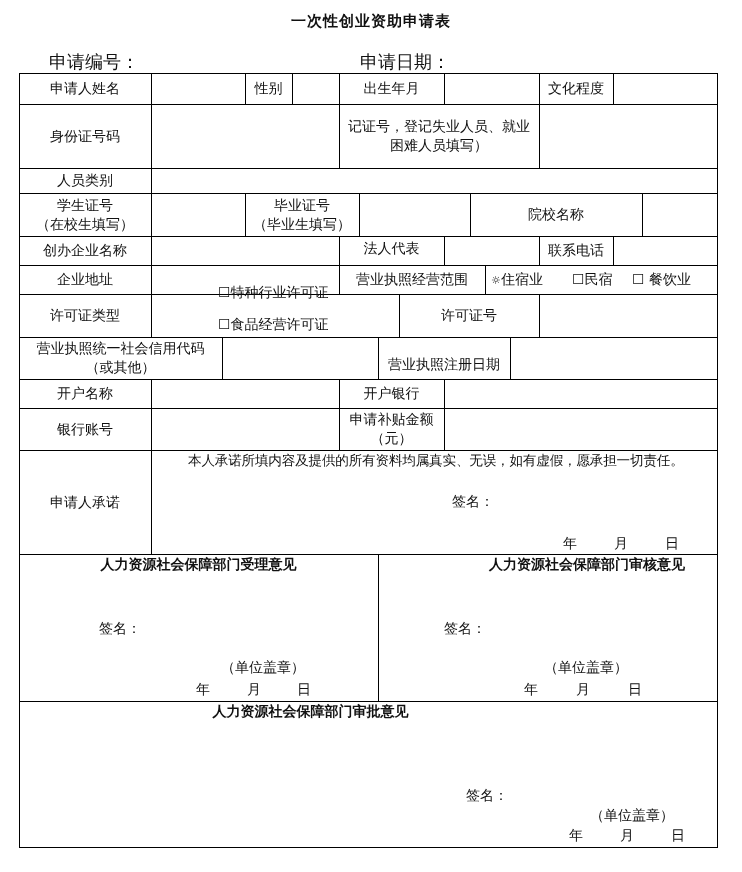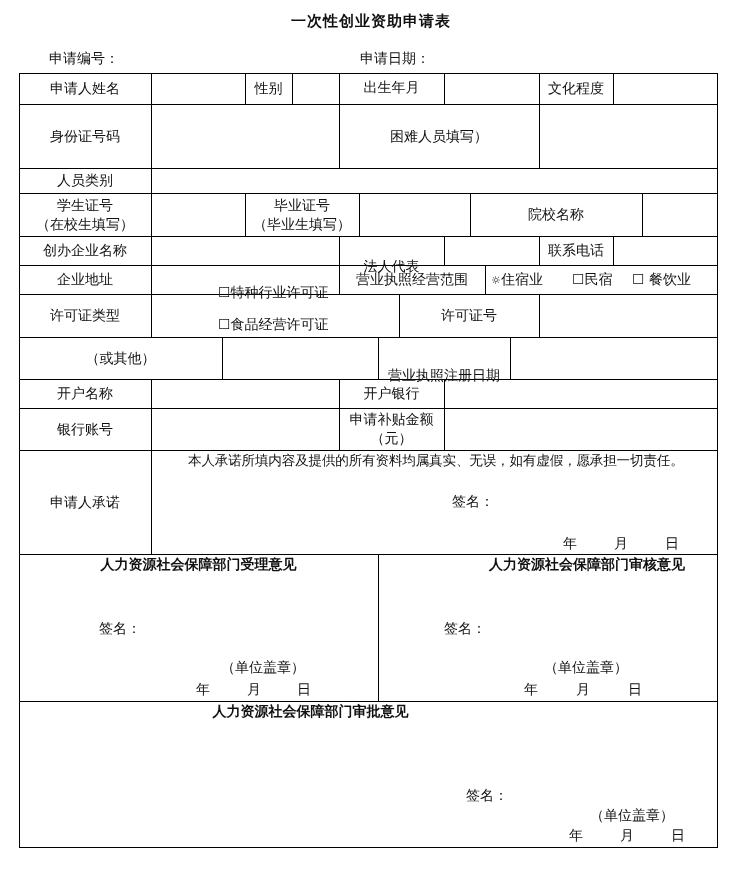--- a/index.html
+++ b/index.html
@@ -1,21 +1,21 @@
 <!DOCTYPE html>
 <html><head>
 <meta charset="utf-8">
 <style>
   html, body { margin:0; padding:0; background:#ffffff; }
   body { width:742px; height:872px; position:relative; overflow:hidden;
          font-family:"DejaVu Sans","Liberation Sans",sans-serif; color:#111; }
   .title { position:absolute; left:0; width:742px; top:12px; text-align:center;
            font-family:"DejaVu Serif","Liberation Serif",serif; font-weight:bold;
            font-size:15px; letter-spacing:1px; }
-  .meta { position:absolute; top:50px; font-size:14px; }
+  .meta { position:absolute; top:50px; font-size:18px; }
   .box { position:absolute; border:1px solid #000; box-sizing:border-box; }
   .hl { position:absolute; height:1px; background:#000; }
   .vl { position:absolute; width:1px; background:#000; }
   .cell { position:absolute; display:flex; align-items:center; justify-content:center;
           text-align:center; font-size:14px; line-height:19px; box-sizing:border-box; }
   .field { position:absolute; box-sizing:border-box; }
   .txt { position:absolute; font-size:14px; white-space:nowrap; }
   .bold { font-weight:bold; font-family:"DejaVu Sans","Liberation Sans",sans-serif; }
 </style>
 </head>
@@ -83,28 +83,29 @@
 <div class="vl" style="left:444px; top:379px; height:71px;"></div>
 
 <div class="vl" style="left:151px; top:450px; height:104px;"></div>
 
 <div class="vl" style="left:378px; top:554px; height:147px;"></div>
 
 <div class="cell" style="left:19px; top:73px; width:132px; height:31px;">申请人姓名</div>
 <div class="field" style="left:152px; top:74px; width:93px; height:30px;"></div>
 <div class="cell" style="left:245px; top:73px; width:47px; height:31px;">性别</div>
 <div class="field" style="left:293px; top:74px; width:46px; height:30px;"></div>
-<div class="cell" style="left:339px; top:73px; width:105px; height:31px;font-family:Liberation Mono, monospace;">出生年月</div>
+<div class="cell" style="left:339px; top:73px; width:105px; height:31px;">出生年月</div>
 <div class="field" style="left:445px; top:74px; width:94px; height:30px;"></div>
 <div class="cell" style="left:539px; top:73px; width:74px; height:31px;">文化程度</div>
 <div class="field" style="left:614px; top:74px; width:103px; height:30px;"></div>
 
 <div class="cell" style="left:19px; top:104px; width:132px; height:64px;">身份证号码</div>
 <div class="field" style="left:152px; top:105px; width:187px; height:63px;"></div>
 <div class="cell" style="left:339px; top:104px; width:200px; height:64px; flex-direction:column;">
+  <div>记证号，登记失业人员、就业</div>
   <div>困难人员填写）</div>
 </div>
 <div class="field" style="left:540px; top:105px; width:177px; height:63px;"></div>
 
 <div class="cell" style="left:19px; top:168px; width:132px; height:25px;">人员类别</div>
 <div class="field" style="left:152px; top:169px; width:565px; height:24px;"></div>
 
 <div class="cell" style="left:19px; top:193px; width:132px; height:43px; flex-direction:column;">
   <div>学生证号</div>
   <div>（在校生填写）</div>
@@ -115,21 +116,21 @@
   <div>（毕业生填写）</div>
 </div>
 <div class="field" style="left:360px; top:194px; width:110px; height:42px;"></div>
 <div class="cell" style="left:470px; top:193px; width:172px; height:43px; flex-direction:column;">
   <div>院校名称</div>
 </div>
 <div class="field" style="left:643px; top:194px; width:74px; height:42px;"></div>
 
 <div class="cell" style="left:19px; top:236px; width:132px; height:29px;">创办企业名称</div>
 <div class="field" style="left:152px; top:237px; width:187px; height:28px;"></div>
-<div class="cell" style="left:339px; top:252px; width:105px; height:29px;">法人代表</div>
+<div class="cell" style="left:339px; top:234px; width:105px; height:29px;">法人代表</div>
 <div class="field" style="left:445px; top:237px; width:94px; height:28px;"></div>
 <div class="cell" style="left:539px; top:236px; width:74px; height:29px;">联系电话</div>
 <div class="field" style="left:614px; top:237px; width:103px; height:28px;"></div>
 
 <div class="cell" style="left:19px; top:265px; width:132px; height:29px;">企业地址</div>
 <div class="field" style="left:152px; top:266px; width:187px; height:28px;"></div>
 <div class="cell" style="left:339px; top:265px; width:146px; height:29px;">营业执照经营范围</div>
 <div class="txt" style="left:491px; top:271px;">
   <span style="font-size:11px;">☼</span><span>住宿业</span>
 </div>
@@ -144,24 +145,25 @@
 <div class="txt" style="left:218px; top:284px;">
   <span>☐</span><span>特种行业许可证</span>
 </div>
 <div class="txt" style="left:218px; top:316px;">
   <span>☐</span><span>食品经营许可证</span>
 </div>
 <div class="cell" style="left:399px; top:294px; width:140px; height:43px;">许可证号</div>
 <div class="field" style="left:540px; top:295px; width:177px; height:42px;"></div>
 
 <div class="cell" style="left:19px; top:337px; width:203px; height:42px; flex-direction:column;">
+  <div>营业执照统一社会信用代码</div>
   <div>（或其他）</div>
 </div>
 <div class="field" style="left:223px; top:338px; width:155px; height:41px;"></div>
-<div class="cell" style="left:378px; top:354px; width:132px; height:42px;">营业执照注册日期</div>
+<div class="cell" style="left:378px; top:343px; width:132px; height:42px;">营业执照注册日期</div>
 <div class="field" style="left:511px; top:338px; width:206px; height:41px;"></div>
 
 <div class="cell" style="left:19px; top:379px; width:132px; height:29px;">开户名称</div>
 <div class="field" style="left:152px; top:380px; width:187px; height:28px;"></div>
 <div class="cell" style="left:339px; top:379px; width:105px; height:29px;">开户银行</div>
 <div class="field" style="left:445px; top:380px; width:272px; height:28px;"></div>
 
 <div class="cell" style="left:19px; top:408px; width:132px; height:42px;">银行账号</div>
 <div class="field" style="left:152px; top:409px; width:187px; height:41px;"></div>
 <div class="cell" style="left:339px; top:408px; width:105px; height:42px; flex-direction:column;">

